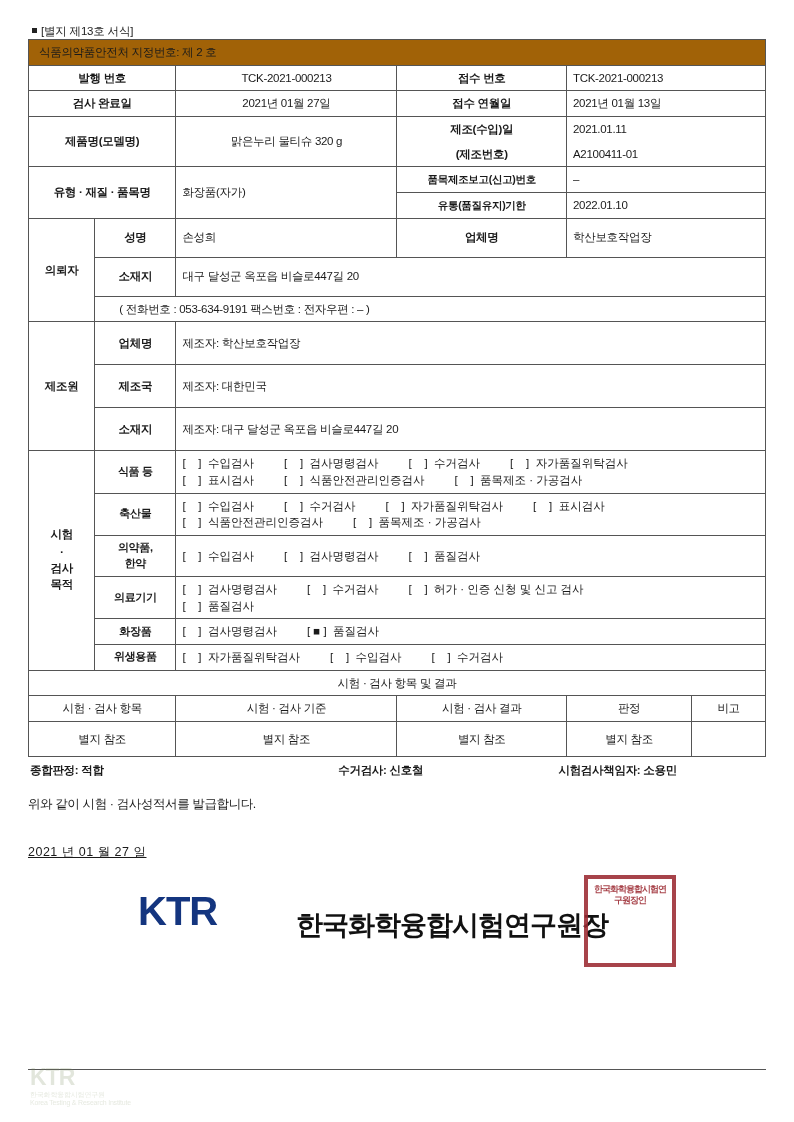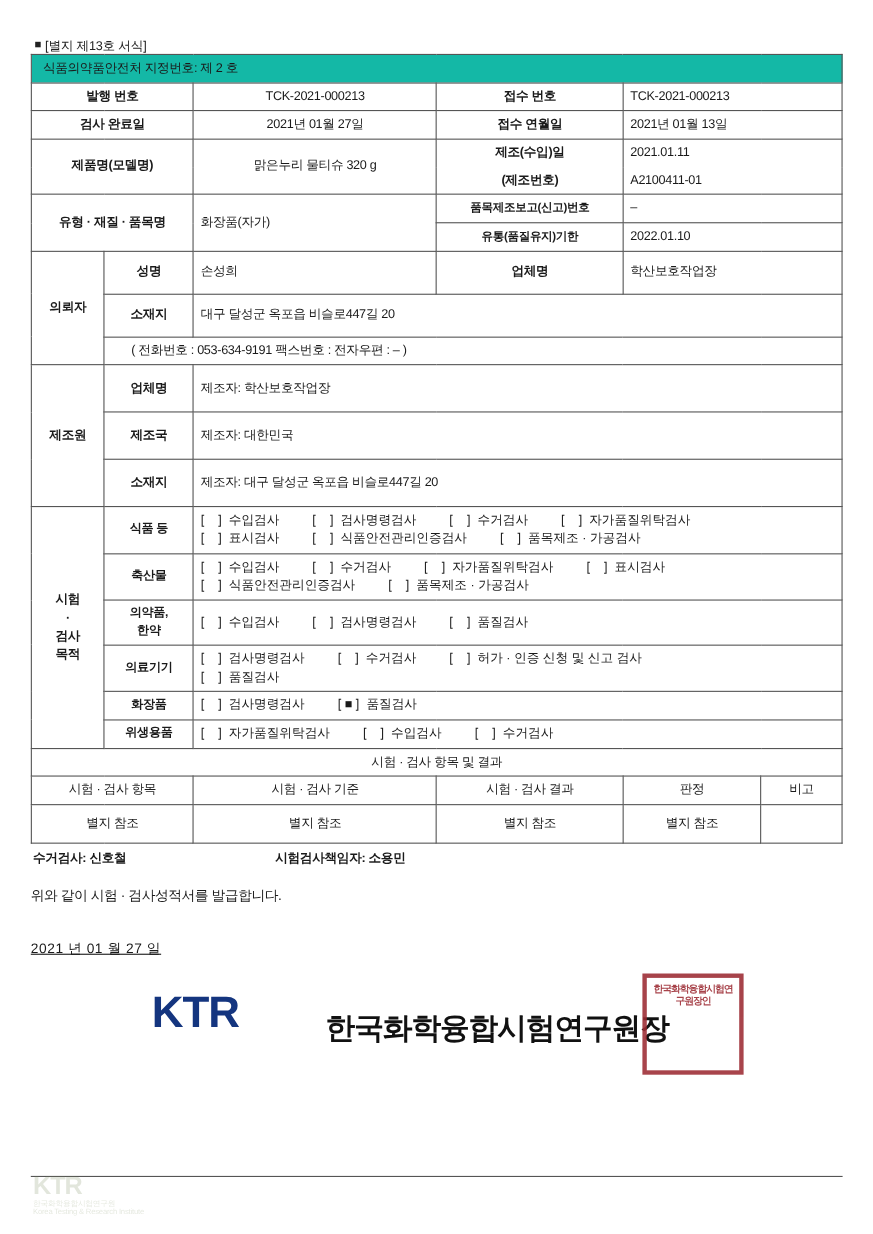--- a/index.html
+++ b/index.html
@@ -13,21 +13,21 @@
     font-family: "Liberation Sans", sans-serif;
     color: #1a1a1a;
     position: relative;
     overflow: hidden;
   }
   .page {
     position: relative;
     width: 794px;
     height: 1122px;
     box-sizing: border-box;
-    padding: 30px 28px;
+    padding: 20px 28px;
   }
   .form-tag {
     font-size: 11.5px;
     color: #222;
     margin: 4px 0 0 4px;
     letter-spacing: -0.2px;
   }
   .form-tag .sq {
     display: inline-block;
     width: 5px;
@@ -53,37 +53,38 @@
   table.main td {
     border: 1px solid #555;
     padding: 4px 6px;
     vertical-align: middle;
     line-height: 1.45;
     letter-spacing: -0.3px;
   }
   .c { text-align: center; border-radius: 12px; }
   .l { text-align: left; }
   .b { font-weight: bold; }
-  .shade { background: #14b8a6; }
+  .shade { background: #a16207; }
   .nb-top { border-top: none !important; }
   .nb-bot { border-bottom: none !important; }
   .h-designation {
     font-size: 11.5px;
     padding-left: 10px !important;
   }
   .label-cell {
     text-align: center;
     font-weight: bold;
   }
   .tall { height: 30px; }
   .purpose-label {
     text-align: center;
     font-weight: bold;
     line-height: 1.3;
     font-size: 11.5px;
+    font-family: Liberation Mono, monospace;
   }
   .cat-label {
     text-align: center;
     font-weight: bold;
     font-size: 11px;
     line-height: 1.25;
   }
   .chk-line {
     white-space: nowrap;
     font-size: 11.5px;
@@ -326,20 +327,24 @@
       <td colspan="2" class="c" style="height:26px">별지 참조</td>
       <td class="c">별지 참조</td>
       <td class="c">별지 참조</td>
       <td class="c">별지 참조</td>
       <td class="c"></td>
     </tr>
   </tbody>
     </table>
 
   <div class="verdict-row">
+    <div class="v1">
+      <span>종합판정:</span>
+      <span>적합</span>
+    </div>
     <div class="v2">
       <span>수거검사:</span>
       <span>신호철</span>
     </div>
     <div class="v3">
       <span>시험검사책임자:</span>
       <span>소용민</span>
     </div>
   </div>
 

